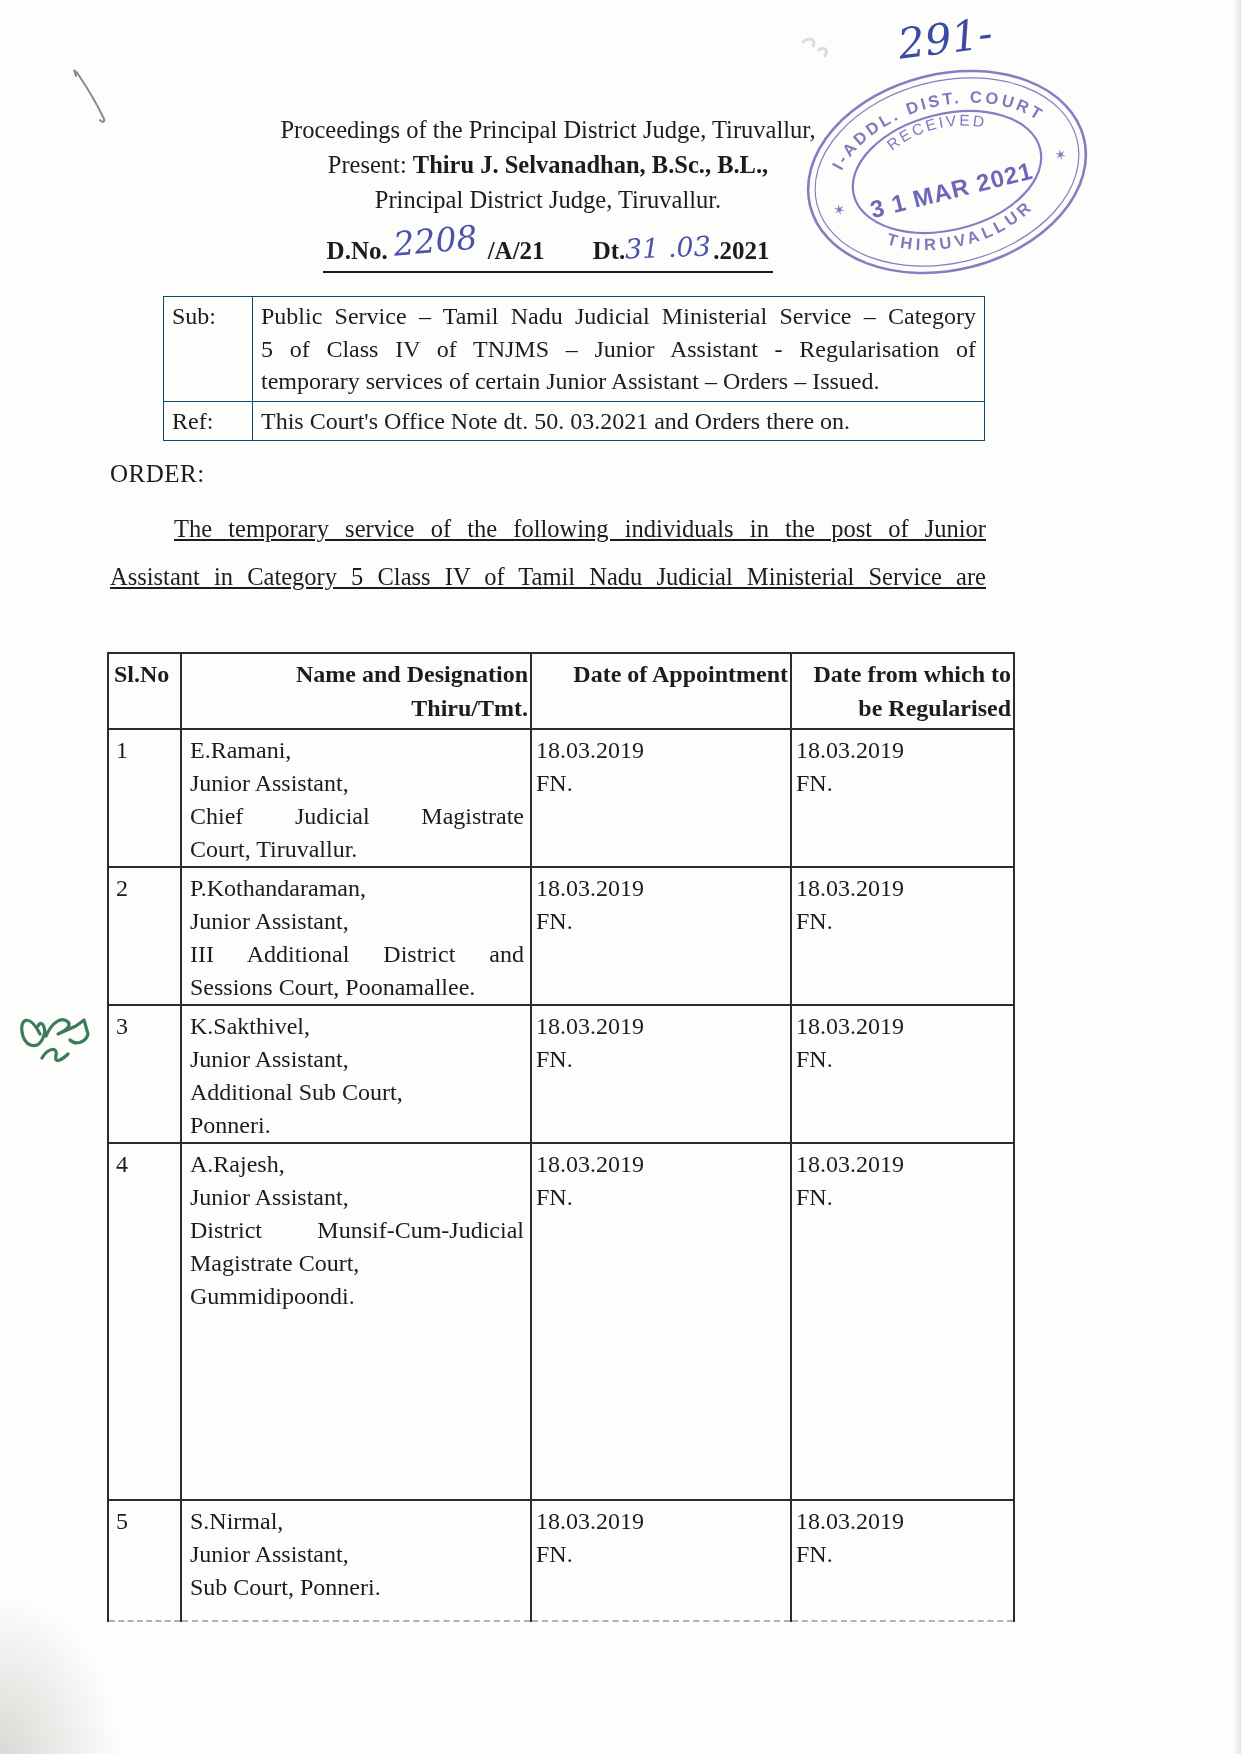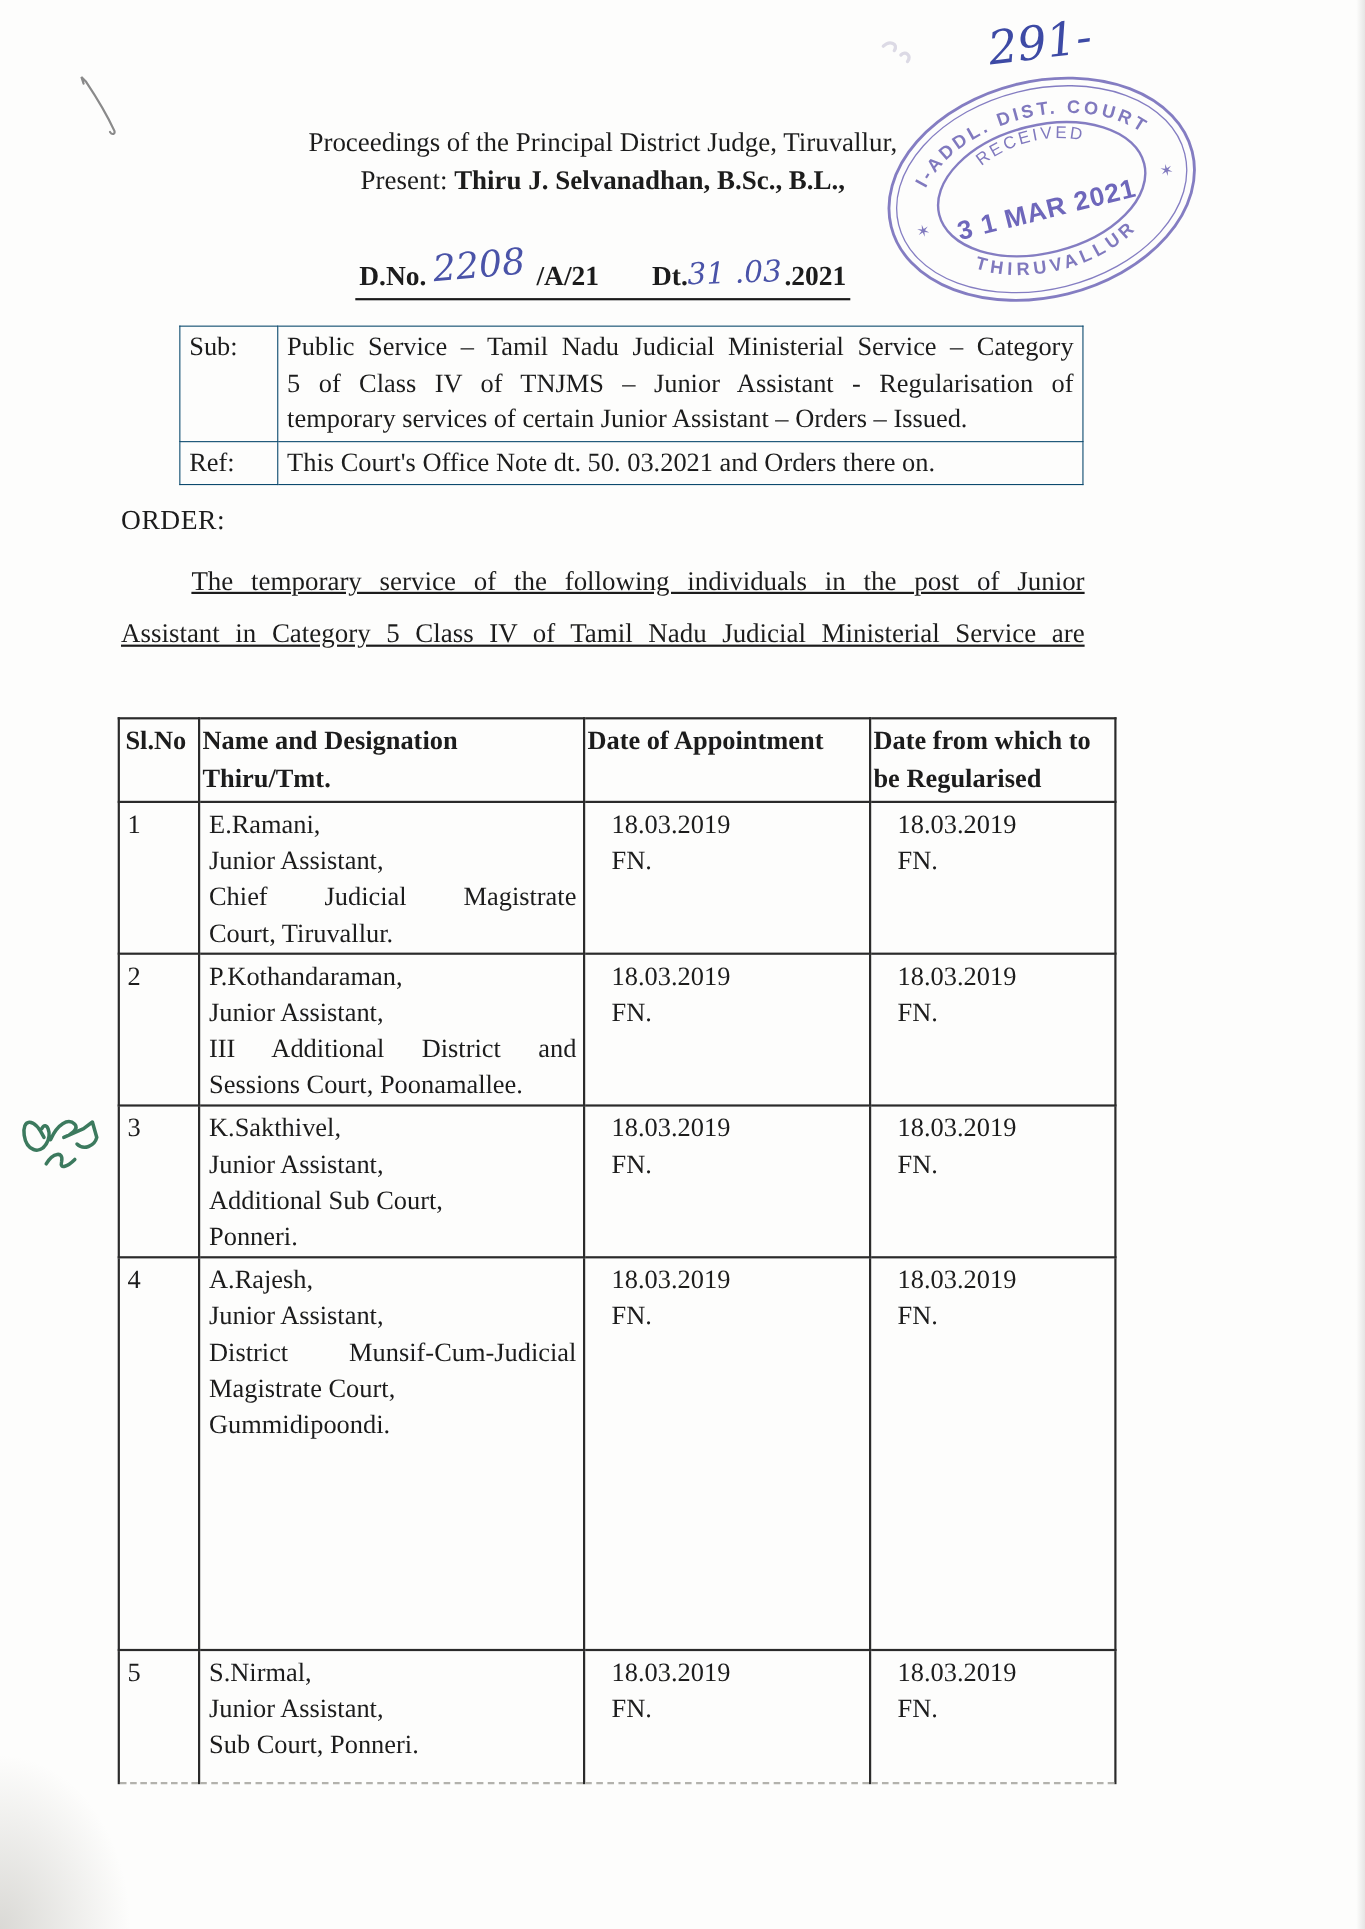--- a/index.html
+++ b/index.html
@@ -51,26 +51,26 @@
     border-collapse:collapse;font-size:24px;table-layout:fixed;
   }
   .main-table col.c1{width:73px}
   .main-table col.c2{width:350px}
   .main-table col.c3{width:260px}
   .main-table col.c4{width:223px}
   .main-table th,.main-table td{
     border:2px solid #2b2b2b;vertical-align:top;line-height:33px;
   }
   .main-table thead tr{height:76px;padding-left:35px;}
-  .main-table th{font-weight:bold;text-align:left;padding:3px 2px;line-height:34px;}
+  .main-table th{font-weight:bold;text-align:right;padding:3px 2px;line-height:34px;}
   .main-table th.h-sl{text-align:left;padding-left:5px;}
   .main-table th div{white-space:nowrap;}
   .main-table td{padding:4px 6px 0 8px;}
   .main-table td.c-sl{padding-left:7px;}
-  .main-table td.c-appt,.main-table td.c-reg{padding-left:24px;}
+  .main-table td.c-appt,.main-table td.c-reg{padding-left:4px;}
   #rows-body tr:nth-child(1){height:132px;}
   #rows-body tr:nth-child(2){height:130px;}
   #rows-body tr:nth-child(3){height:135px;}
   #rows-body tr:nth-child(4){height:357px;}
   #rows-body tr:nth-child(5){height:121px;}
   #rows-body tr:nth-child(5) td{border-bottom:2px dashed #ad ada9;border-bottom:2px dashed #b3b2ad;}
   .line{display:block;}
   .line.stretch{text-align:justify;text-align-last:justify;}
   
   .stamp-wrap{position:absolute;left:792px;top:50px;width:310px;height:240px;}
@@ -130,20 +130,21 @@
         <text x="0" y="27" text-anchor="middle" font-family="Liberation Sans, sans-serif" font-weight="bold" font-size="24" letter-spacing="1" fill="#5b52b2">3 1 MAR 2021</text>
         <text x="-120" y="16" font-size="15" fill="#6f67b6">✶</text>
         <text x="108" y="16" font-size="15" fill="#6f67b6">✶</text>
       </g>
     </svg>
   </div>
 
   <div class="header-block">
     <div>Proceedings of the Principal District Judge, Tiruvallur,</div>
     <div><span>Present: </span><span class="header-bold">Thiru J. Selvanadhan, B.Sc., B.L.,</span></div>
+    <div>Principal District Judge, Tiruvallur.</div>
   </div>
 
   <div class="dno-wrap">
     <span class="dno-inner">
       <span>D.No.</span><span class="hw hw-dno">2208</span><span>/A/21</span><span class="dt-label">Dt.</span><span class="hw hw-dt">31 .03</span><span>.2021</span>
     </span>
   </div>
 
   <table class="subref">
     <tbody>

